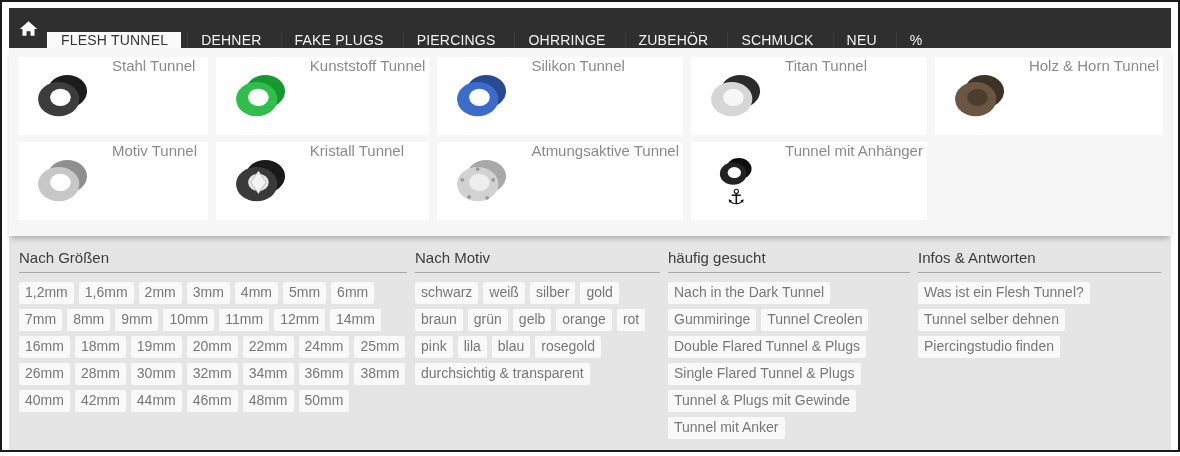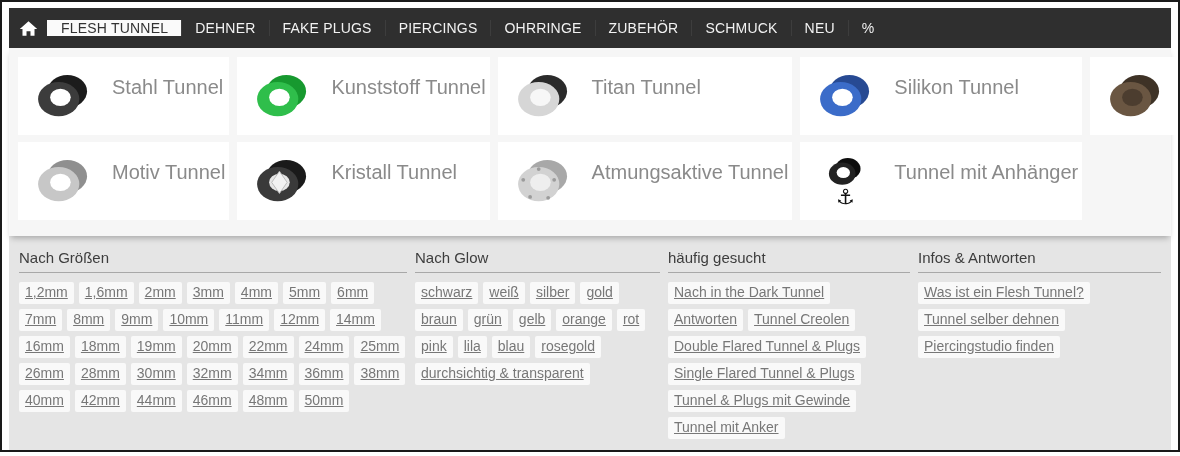--- a/index.html
+++ b/index.html
@@ -27,21 +27,21 @@
     z-index: 3;
   }
   .nav-home {
     width: 38px;
     display: flex;
     align-items: center;
     justify-content: center;
     cursor: pointer;
     flex: none;
   }
-  .nav-tabs { display: flex; align-items: center; }
+  .nav-tabs { display: flex; align-items: flex-end; gap: 6px; }
   .nav-tab {
     display: flex;
     align-items: center;
     padding: 0 13px;
     font-size: 14px;
     color: var(--navbar-text, #f2f2f2);
     cursor: pointer;
     white-space: nowrap;
     border-left: 1px solid rgba(255,255,255,0.07);
     letter-spacing: 0.2px;
@@ -83,25 +83,24 @@
     justify-content: center;
     line-height: 1;
   }
   .anchor-glyph {
     font-family: "DejaVu Sans", sans-serif;
     font-size: 21px;
     color: #111111;
     margin-top: -3px;
   }
   .tile-label {
-    font-size: 20px;
+    font-size: 15px;
     color: var(--tile-label, #8a8a8a);
     margin-left: 12px;
     align-self: flex-start;
-    margin-top: 19px;
     white-space: nowrap;
   }
 
   
   .filters {
     background: var(--filters-bg, #e5e5e5);
     height: 266px;
     padding: 13px 10px 0 10px;
     display: grid;
     grid-template-columns: 388px 245px 242px 1fr;
@@ -123,21 +122,20 @@
   }
   .chip {
     background: var(--chip-bg, #f9f9f9);
     color: var(--chip-text, #777777);
     font-size: 14px;
     line-height: 17px;
     padding: 2px 6px 3px 6px;
     border-radius: 2px;
     cursor: pointer;
     white-space: nowrap;
-    text-decoration: underline;
   }
 </style>
 </head>
 <body>
 
 <div class="page">
   <div class="inner">
 
     <nav class="navbar">
       <a class="nav-home">
@@ -176,36 +174,36 @@
                 <ellipse cx="41" cy="26" rx="23" ry="19" fill="#17992f"></ellipse>
                 <ellipse cx="31" cy="35" rx="24" ry="20" fill="#2fbe4b"></ellipse>
                 <ellipse cx="33" cy="33" rx="12" ry="10" fill="#ffffff"></ellipse>
               </svg>
             </span>
             <span class="tile-label">Kunststoff Tunnel</span>
           </a>
           <a class="tile">
             <span class="tile-img">
               <svg viewBox="0 0 72 64" width="62" height="55" aria-hidden="true">
+                <ellipse cx="41" cy="26" rx="23" ry="19" fill="#274a93"></ellipse>
+                <ellipse cx="31" cy="35" rx="24" ry="20" fill="#3b6cc9"></ellipse>
+                <ellipse cx="33" cy="33" rx="12" ry="10" fill="#ffffff"></ellipse>
+              </svg>
+            </span>
+            <span class="tile-label">Silikon Tunnel</span>
+          </a>
+          <a class="tile">
+            <span class="tile-img">
+              <svg viewBox="0 0 72 64" width="62" height="55" aria-hidden="true">
                 <ellipse cx="41" cy="26" rx="23" ry="19" fill="#2b2b2b"></ellipse>
                 <ellipse cx="31" cy="35" rx="24" ry="20" fill="#d6d6d6"></ellipse>
                 <ellipse cx="33" cy="33" rx="12" ry="10" fill="#f7f7f7"></ellipse>
               </svg>
             </span>
             <span class="tile-label">Titan Tunnel</span>
-          </a>
-          <a class="tile">
-            <span class="tile-img">
-              <svg viewBox="0 0 72 64" width="62" height="55" aria-hidden="true">
-                <ellipse cx="41" cy="26" rx="23" ry="19" fill="#274a93"></ellipse>
-                <ellipse cx="31" cy="35" rx="24" ry="20" fill="#3b6cc9"></ellipse>
-                <ellipse cx="33" cy="33" rx="12" ry="10" fill="#ffffff"></ellipse>
-              </svg>
-            </span>
-            <span class="tile-label">Silikon Tunnel</span>
           </a>
           <a class="tile">
             <span class="tile-img">
               <svg viewBox="0 0 72 64" width="62" height="55" aria-hidden="true">
                 <ellipse cx="41" cy="26" rx="23" ry="19" fill="#3e3226"></ellipse>
                 <ellipse cx="31" cy="35" rx="24" ry="20" fill="#6a5642"></ellipse>
                 <ellipse cx="33" cy="33" rx="12" ry="10" fill="#4c3d2f"></ellipse>
               </svg>
             </span>
             <span class="tile-label">Holz &amp; Horn Tunnel</span>
@@ -294,21 +292,21 @@
             <a class="chip">38mm</a>
             <a class="chip">40mm</a>
             <a class="chip">42mm</a>
             <a class="chip">44mm</a>
             <a class="chip">46mm</a>
             <a class="chip">48mm</a>
             <a class="chip">50mm</a>
           </div>
         </div>
         <div class="filter-col">
-          <h3>Nach Glow</h3>
+          <h3>Nach Motiv</h3>
           <div class="chips">
             <a class="chip">schwarz</a>
             <a class="chip">weiß</a>
             <a class="chip">silber</a>
             <a class="chip">gold</a>
             <a class="chip">braun</a>
             <a class="chip">grün</a>
             <a class="chip">gelb</a>
             <a class="chip">orange</a>
             <a class="chip">rot</a>
@@ -316,21 +314,21 @@
             <a class="chip">lila</a>
             <a class="chip">blau</a>
             <a class="chip">rosegold</a>
             <a class="chip">durchsichtig &amp; transparent</a>
           </div>
         </div>
         <div class="filter-col">
           <h3>häufig gesucht</h3>
           <div class="chips">
             <a class="chip">Nach in the Dark Tunnel</a>
-            <a class="chip">Antworten</a>
+            <a class="chip">Gummiringe</a>
             <a class="chip">Tunnel Creolen</a>
             <a class="chip">Double Flared Tunnel &amp; Plugs</a>
             <a class="chip">Single Flared Tunnel &amp; Plugs</a>
             <a class="chip">Tunnel &amp; Plugs mit Gewinde</a>
             <a class="chip">Tunnel mit Anker</a>
           </div>
         </div>
         <div class="filter-col">
           <h3>Infos &amp; Antworten</h3>
           <div class="chips">

